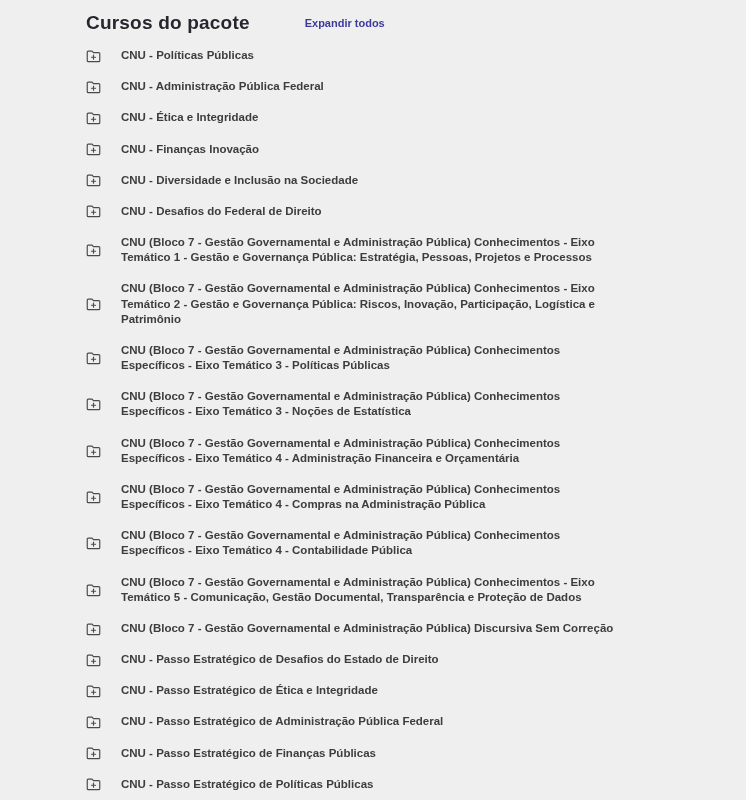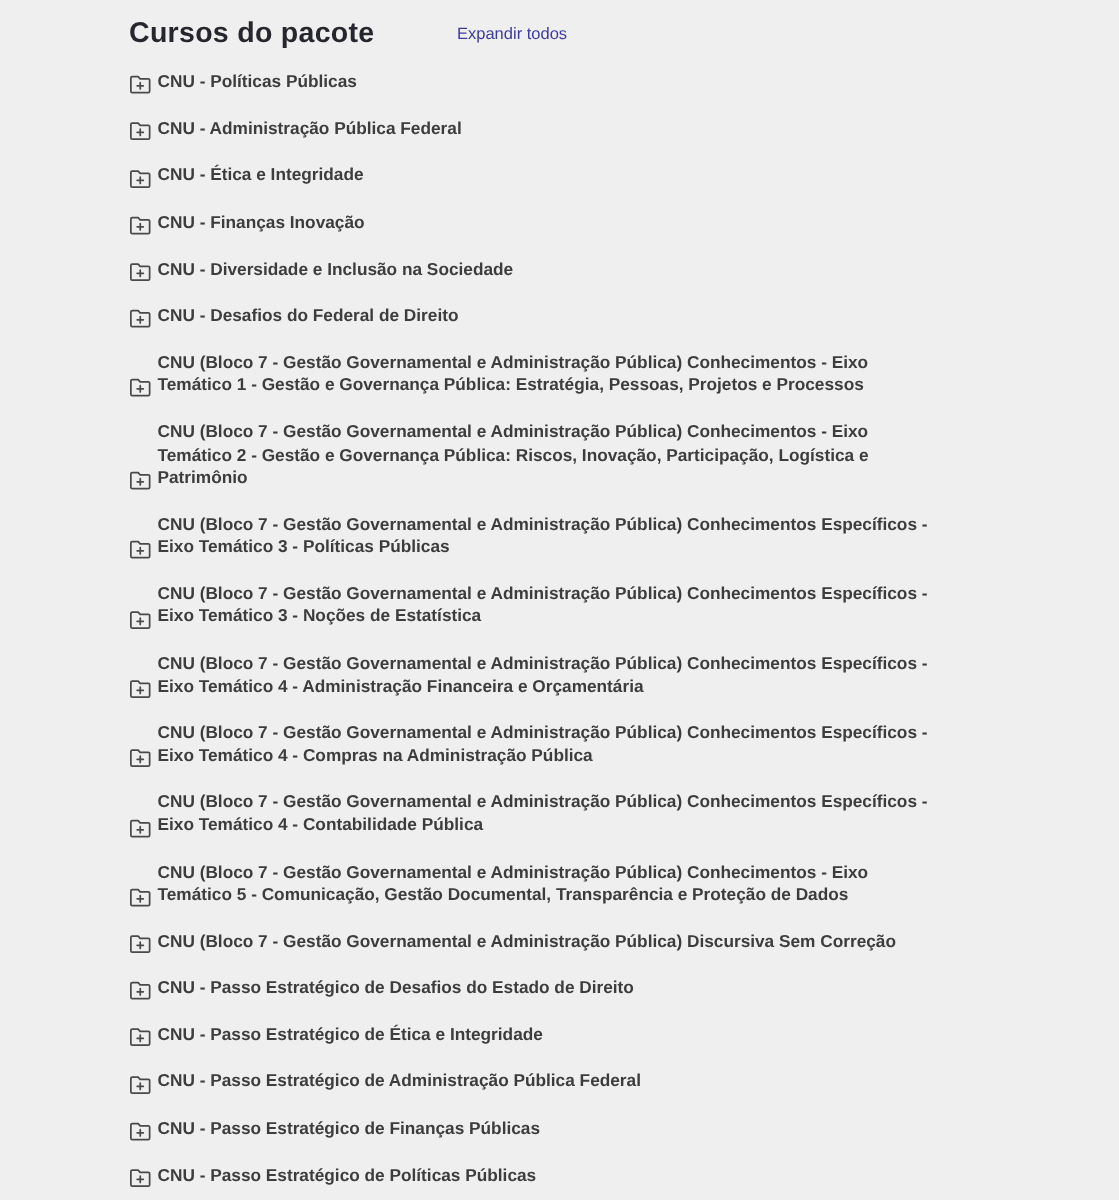--- a/index.html
+++ b/index.html
@@ -20,34 +20,34 @@
     margin-bottom: 14px;
   }
   .page-title {
     font-size: 19px;
     font-weight: 700;
     color: #26262e;
     letter-spacing: 0.2px;
   }
   .expand-all {
     font-size: 11px;
-    font-weight: 400;
+    font-weight: 700;
     color: #3b3b9e;
     text-decoration: none;
     cursor: pointer;
     padding-left: 29px;
   }
   .course-list {
     display: flex;
     flex-direction: column;
   }
   .course-item {
     display: flex;
-    align-items: flex-end;
-    gap: 4px;
+    align-items: center;
+    gap: 20px;
     margin-bottom: 16px;
     cursor: pointer;
     max-width: 596px;
   }
   .course-item .icon {
     flex: 0 0 auto;
     width: 15px; height: 14px;
     margin-top: 0px;
     display: inline-flex;
   }

